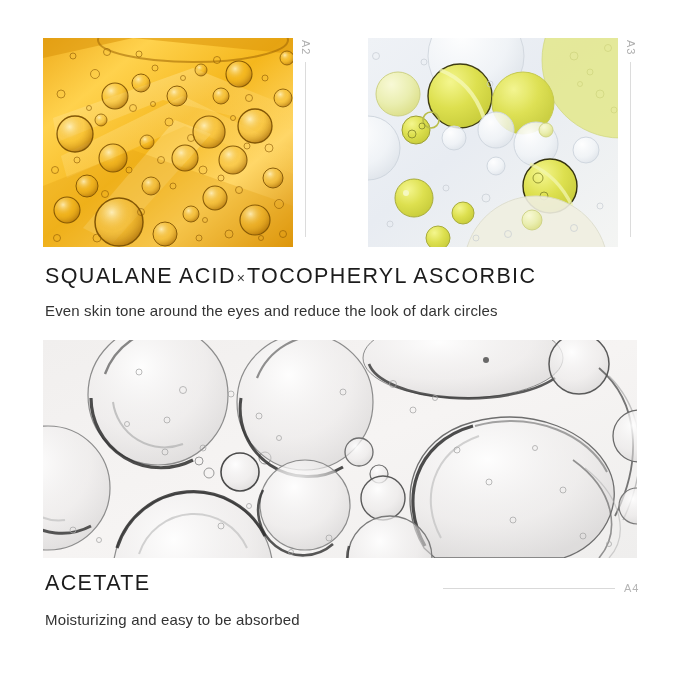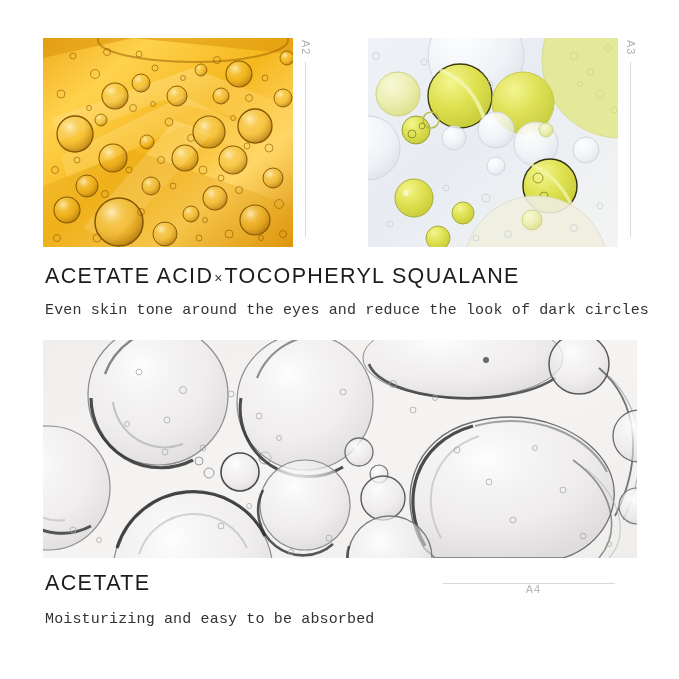--- a/index.html
+++ b/index.html
@@ -64,29 +64,28 @@
     color: #3a3a3a;
     padding: 0 1px;
   }
   .subline {
     position: absolute;
     font-size: 15px;
     letter-spacing: 0.15px;
     color: #333333;
     font-weight: 400;
     white-space: nowrap;
-    font-family: Liberation Mono, monospace;
+    font-family: Liberation Sans, sans-serif;
   }
 
   
   .hmark {
     position: absolute;
     display: flex;
     align-items: center;
-    flex-direction: column;
   }
   .hmark .hline {
     height: 1px;
     background: #d9d9d9;
   }
   .hmark .hlabel {
     font-size: 11px;
     letter-spacing: 1px;
     color: #b5b5b5;
     margin-left: 9px;
@@ -291,21 +290,21 @@
       </g>
     </svg>
   </div>
 
   <div class="vmark" style="left:625px; top:40px;">
     <span class="vlabel">A3</span>
     <span class="vline" style="height:175px;"></span>
   </div>
 
   <div class="headline" style="left:45px; top:264px;">
-    <span>ACETATE ACID</span><span class="mul">×</span><span>TOCOPHERYL SQUALANE</span>
+    <span>SQUALANE ACID</span><span class="mul">×</span><span>TOCOPHERYL ASCORBIC</span>
   </div>
   <div class="subline" style="left:45px; top:302px;">Even skin tone around the eyes and reduce the look of dark circles</div>
 
   <div class="tile" style="left:43px; top:340px; width:594px; height:218px;">
     <svg viewBox="0 0 594 218" preserveAspectRatio="none">
       <defs>
         <linearGradient id="greybg" x1="0" y1="0" x2="1" y2="1">
           <stop offset="0%" stop-color="#f1efee"></stop>
           <stop offset="50%" stop-color="#f6f4f3"></stop>
           <stop offset="100%" stop-color="#efeeed"></stop>

